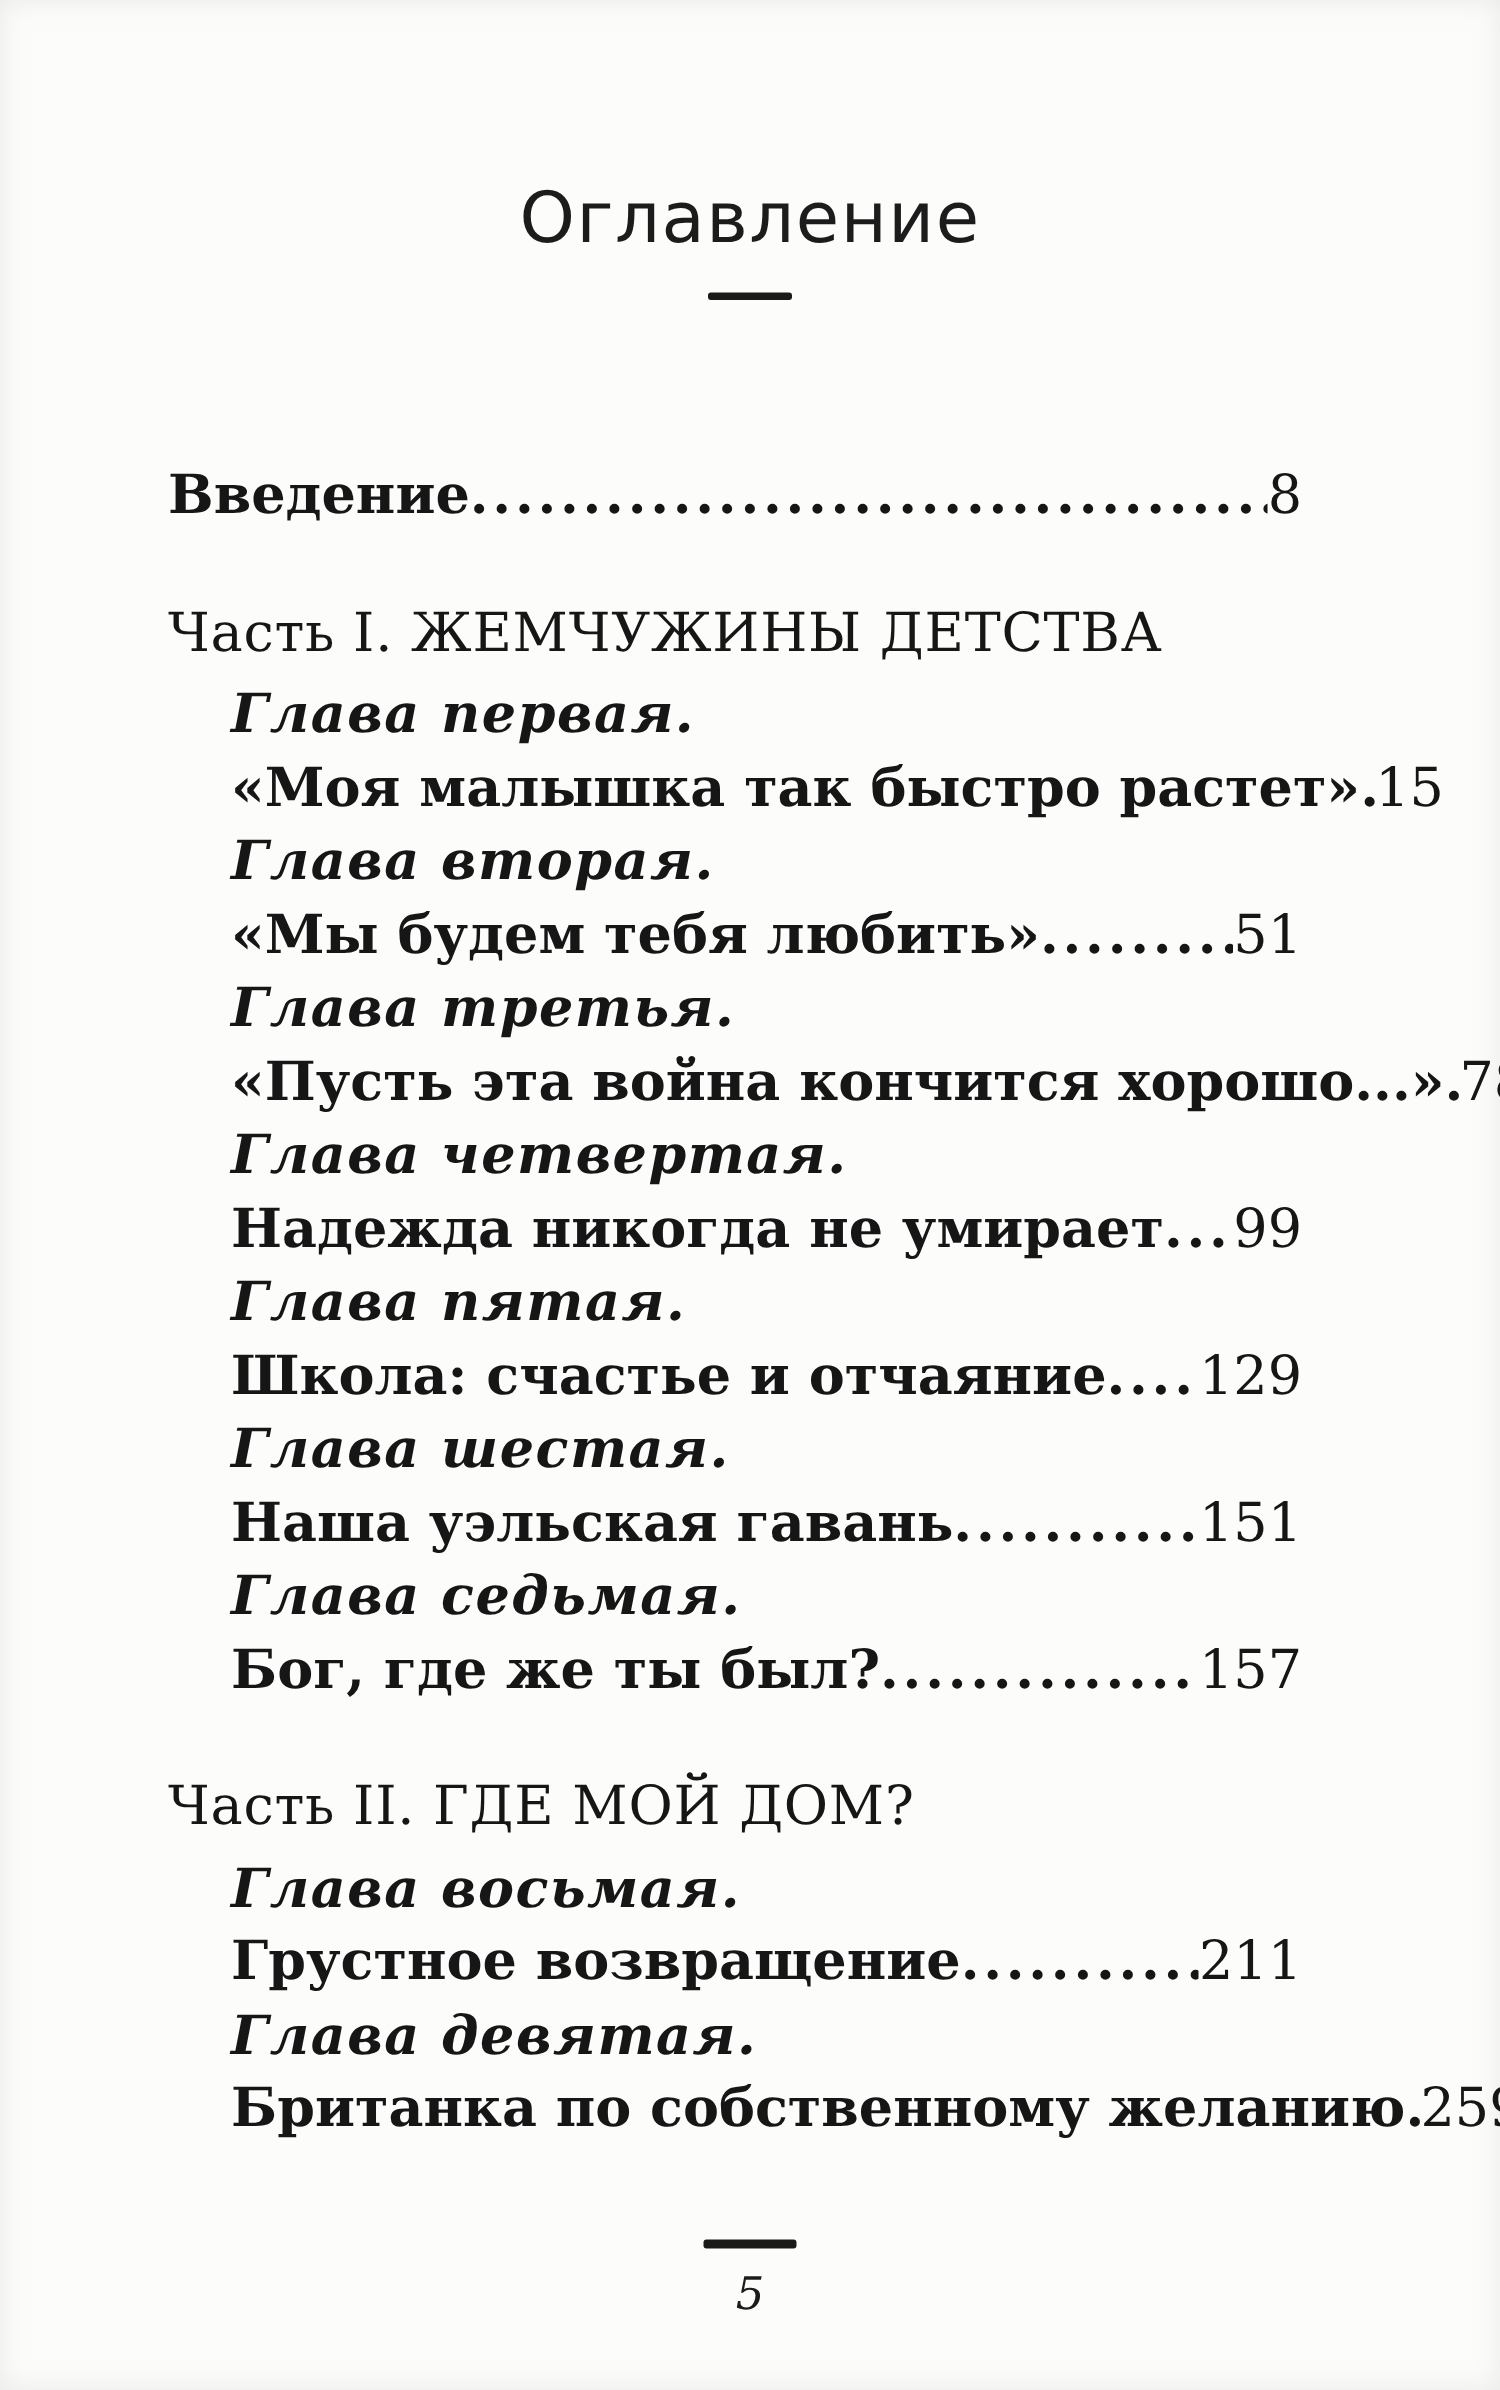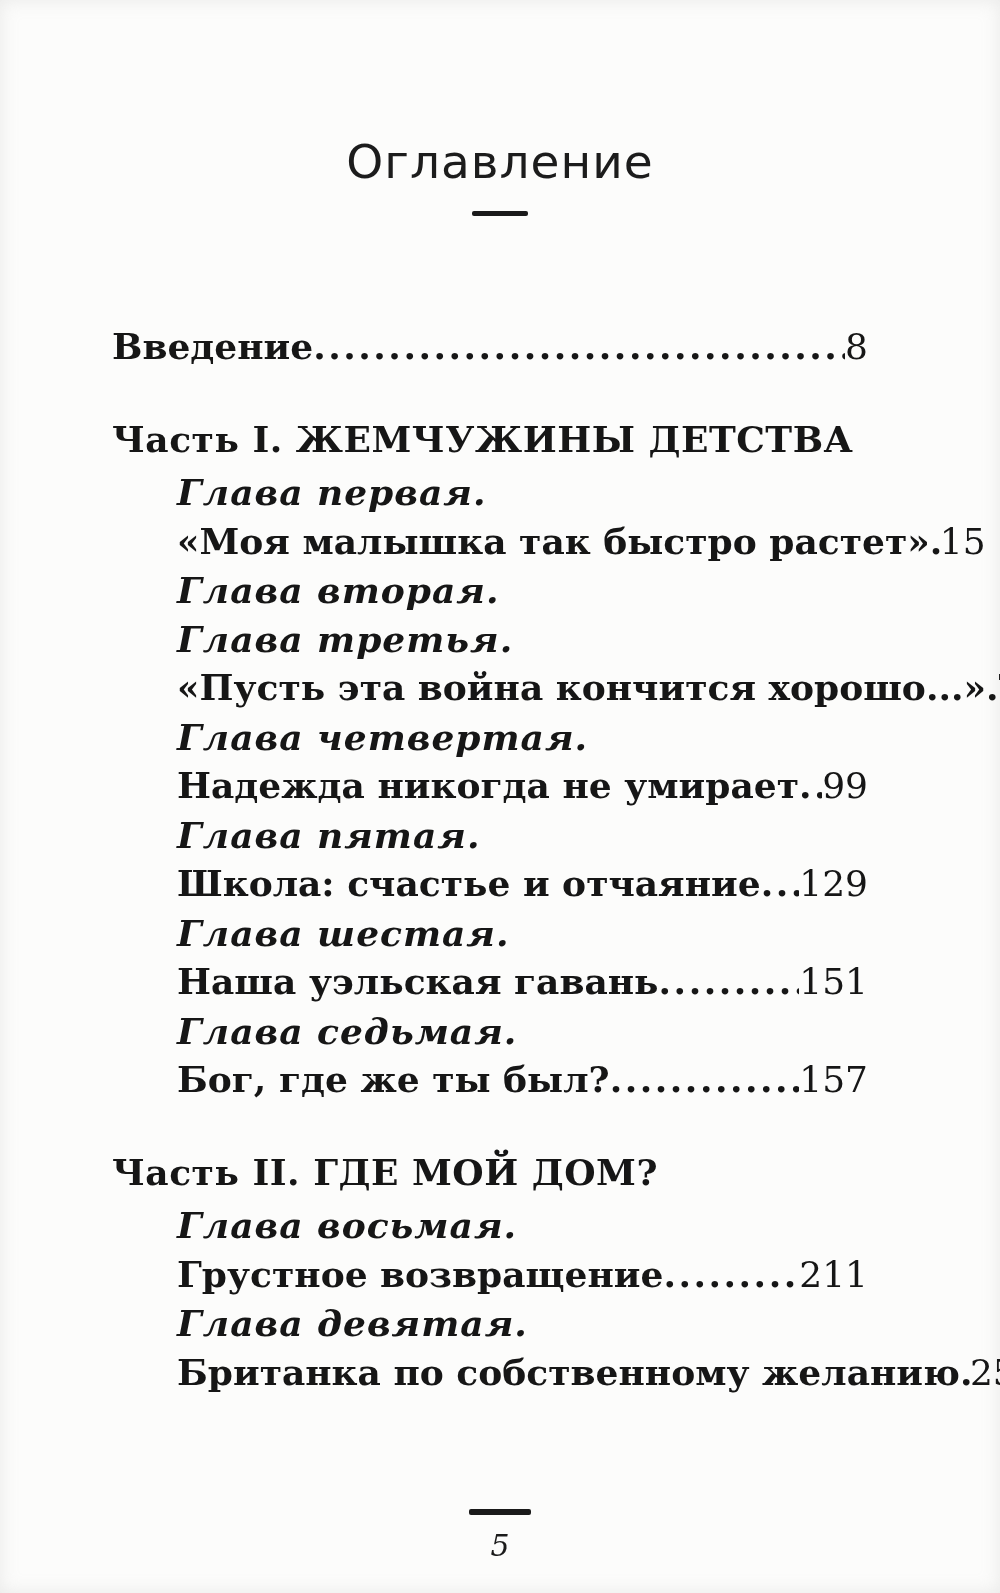--- a/index.html
+++ b/index.html
@@ -20,21 +20,20 @@
   }
   .doc-title {
     padding-top: 122px;
     text-align: center;
     font-family: "DejaVu Sans", "Liberation Sans", sans-serif;
     font-weight: 400;
     font-size: 47px;
     letter-spacing: 1px;
     color: #1c1c1c;
     line-height: 1;
-    margin-top: 16px;
   }
   .title-rule {
     width: 56px;
     height: 5px;
     background: #1a1a1a;
     margin: 26px auto 0 auto;
     border-radius: 2px;
   }
   .toc {
     margin: 106px 132px 0 112px;
@@ -54,27 +53,27 @@
     min-width: 10px;
   }
   .dots::after {
     content: "..........................................................................................................................";
     letter-spacing: 2.5px;
     font-weight: bold;
   }
   .toc-page { flex: 0 0 auto; }
   .intro .toc-text { font-weight: bold; }
   .part-heading {
-    font-weight: bold;
+    font-weight: normal;
     line-height: 48.5px;
     margin-top: 43px;
     margin-bottom: 5px;
     letter-spacing: 0.5px;
   }
-  .chapter { margin-left: 65px; }
+  .chapter { margin-left: 42px; }
   .chapter-name {
     font-style: italic;
     font-weight: bold;
     line-height: 48.5px;
     letter-spacing: 1px;
   }
   .footer {
     position: absolute;
     left: 0;
     right: 0;
@@ -118,20 +117,25 @@
         <div class="chapter-name">Глава первая.</div>
         <div class="toc-line">
           <span class="toc-text">«Моя малышка так быстро растет»</span>
           <span class="dots"></span>
           <span class="toc-page">15</span>
         </div>
       </div>
 
       <div class="chapter">
         <div class="chapter-name">Глава вторая.</div>
+        <div class="toc-line">
+          <span class="toc-text">«Мы будем тебя любить»</span>
+          <span class="dots"></span>
+          <span class="toc-page">51</span>
+        </div>
       </div>
 
       <div class="chapter">
         <div class="chapter-name">Глава третья.</div>
         <div class="toc-line">
           <span class="toc-text">«Пусть эта война кончится хорошо...»</span>
           <span class="dots"></span>
           <span class="toc-page">78</span>
         </div>
       </div>

